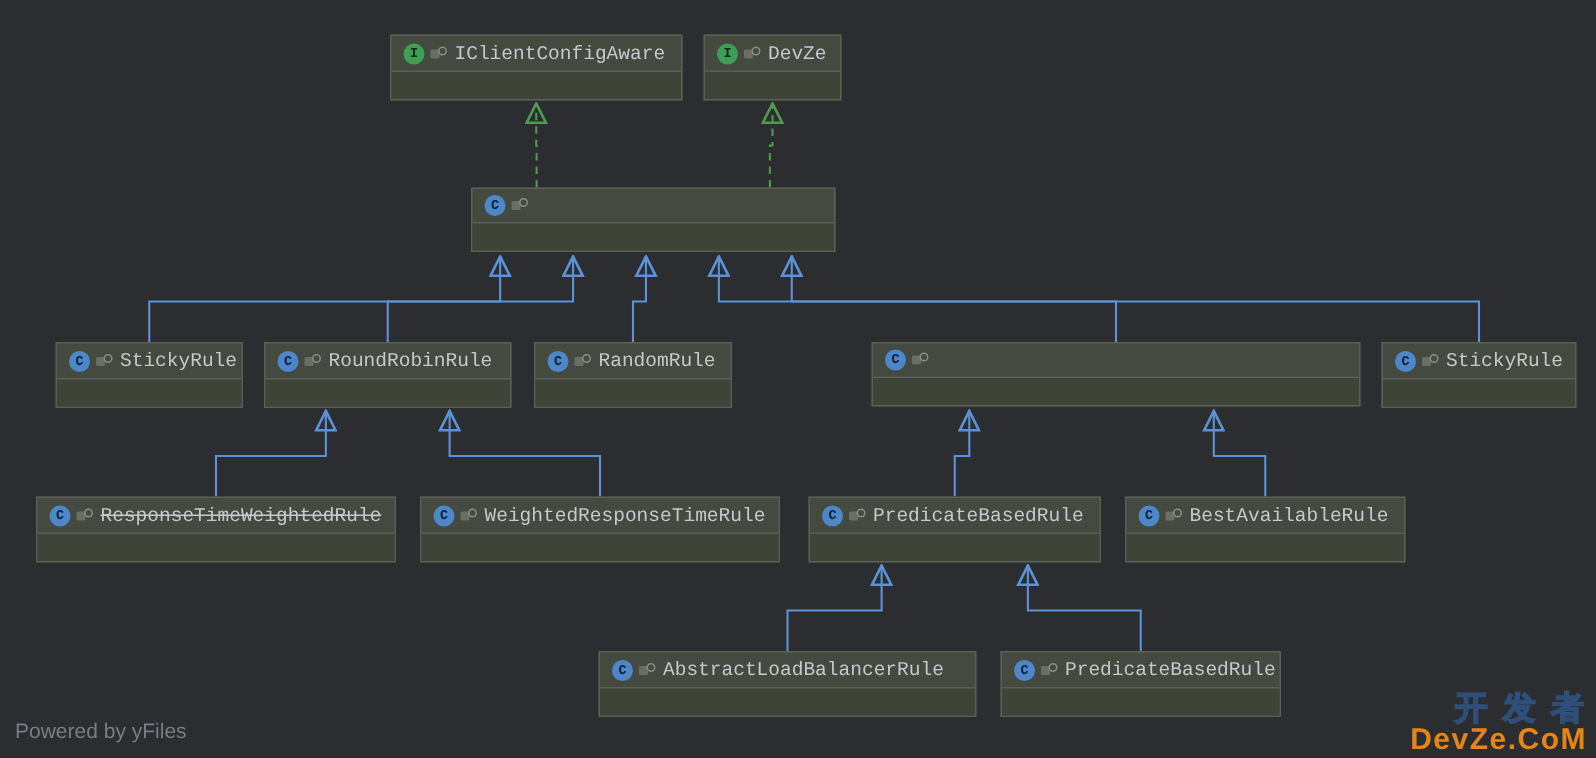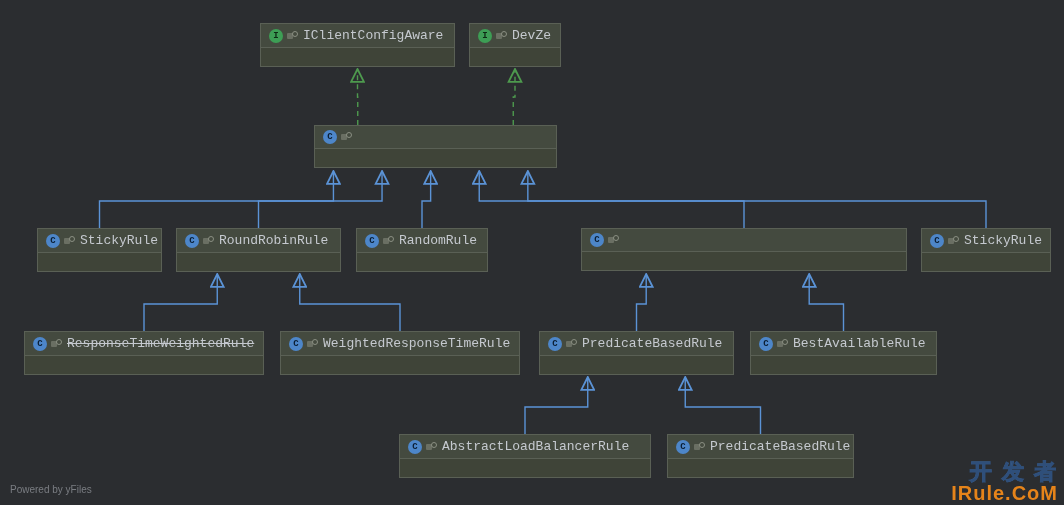--- a/index.html
+++ b/index.html
@@ -76,21 +76,21 @@
     border: 1px solid #8a8f82;
     border-radius: 50%;
     top: 0;
     left: 5px;
   }
   .strike { text-decoration: line-through; }
   .footer {
     position: absolute;
     left: 10px;
     bottom: 10px;
-    font-size: 10px;
+    font-size: 14px;
     color: #7a7d82;
   }
   .watermark {
     position: absolute;
     right: 6px;
     bottom: 2px;
     font-family: Arial, sans-serif;
     text-align: right;
     letter-spacing: 2px;
     line-height: 1;
@@ -235,14 +235,14 @@
         <span>PredicateBasedRule</span>
       </div>
       <div class="body"></div>
     </div>
   </div>
 
 <div class="footer">Powered by yFiles</div>
 
 <div class="watermark">
   <div class="w1">开 发 者</div>
-  <div class="w2">IRule.CoM</div>
+  <div class="w2">DevZe.CoM</div>
 </div>
 
 </body></html>

